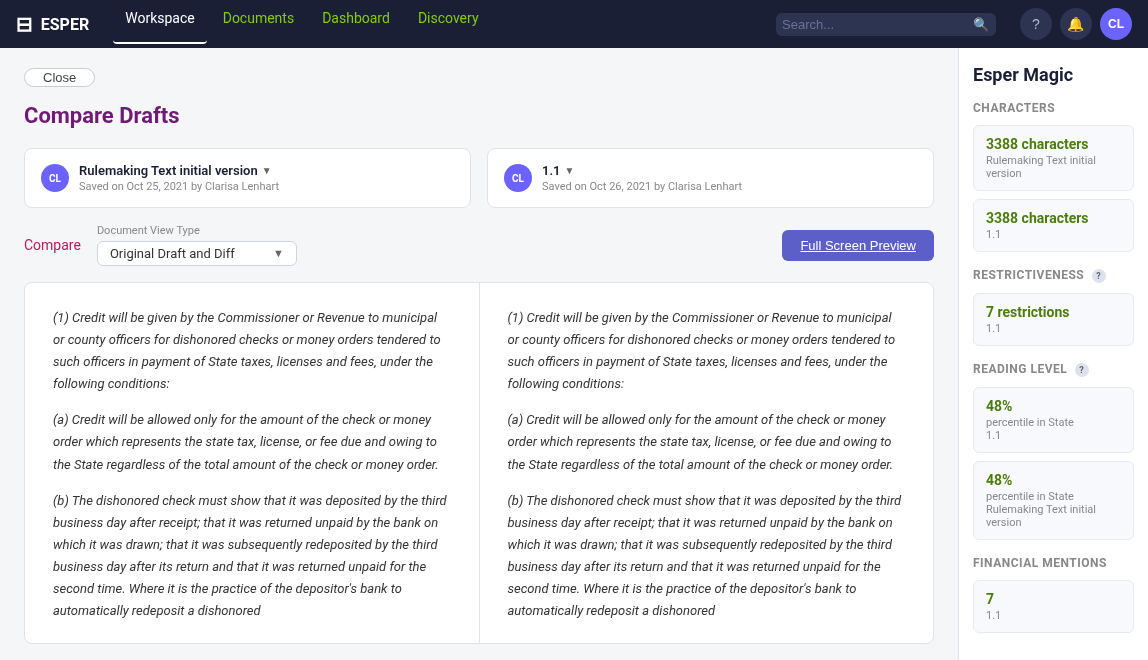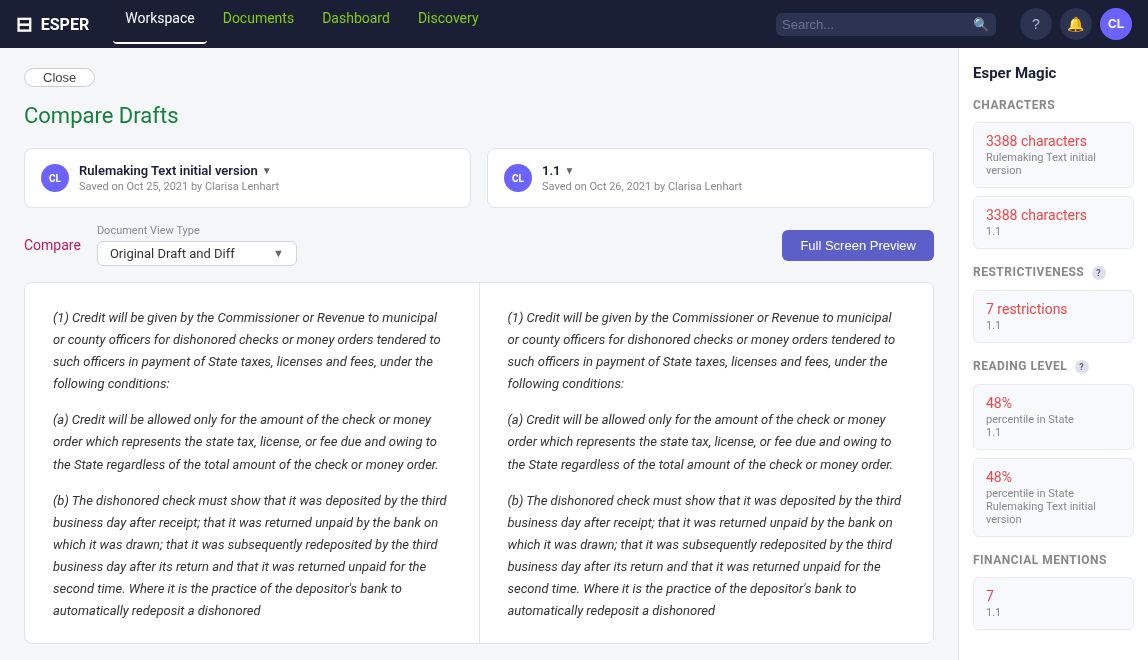--- a/index.html
+++ b/index.html
@@ -78,22 +78,22 @@
       padding: 1px 18px;
       border-radius: 20px;
       cursor: pointer;
       font-size: 13px;
       color: #444;
       margin-bottom: 16px;
     }
 
     .page-title {
       font-size: 22px;
-      font-weight: 400;
-      color: #15803d;
+      font-weight: 700;
+      color: #701a75;
       margin-bottom: 20px;
     }
 
     
     .versions-row {
       display: flex;
       gap: 16px;
       margin-bottom: 16px;
     }
     .version-card {
@@ -146,20 +146,21 @@
     .preview-btn {
       margin-left: auto;
       background: #5b5fc7;
       color: white;
       border: none;
       border-radius: 6px;
       padding: 8px 18px;
       font-size: 13px;
       cursor: pointer;
       font-weight: 500;
+      text-decoration: underline;
     }
 
     
     .panels-row {
       display: flex;
       gap: 0;
       border: 1px solid #e0e3eb;
       border-radius: 8px;
       background: white;
       overflow: hidden;
@@ -182,21 +183,21 @@
     
     .sidebar {
       width: 190px;
       background: white;
       border-left: 1px solid #e0e3eb;
       padding: 16px 14px;
       overflow-y: auto;
       flex-shrink: 0;
     }
     .sidebar-title {
-      font-size: 15px;
+      font-size: 18px;
       font-weight: 700;
       color: #1a1f36;
       margin-bottom: 14px;
     }
     .sidebar-section-title {
       font-size: 12px;
       font-weight: 700;
       color: #888;
       text-transform: uppercase;
       letter-spacing: 0.5px;
@@ -205,22 +206,22 @@
     }
     .stat-card {
       background: #f8f9fc;
       border: 1px solid #e8eaf0;
       border-radius: 6px;
       padding: 10px 12px;
       margin-bottom: 8px;
     }
     .stat-value {
       font-size: 14px;
-      font-weight: 400;
-      color: #ef4444;
+      font-weight: 700;
+      color: #4d7c0f;
     }
     .stat-label {
       font-size: 11px;
       color: #888;
       margin-top: 2px;
     }
     .sidebar-section-title .help-icon {
       display: inline-block;
       width: 14px; height: 14px;
       border-radius: 50%;

